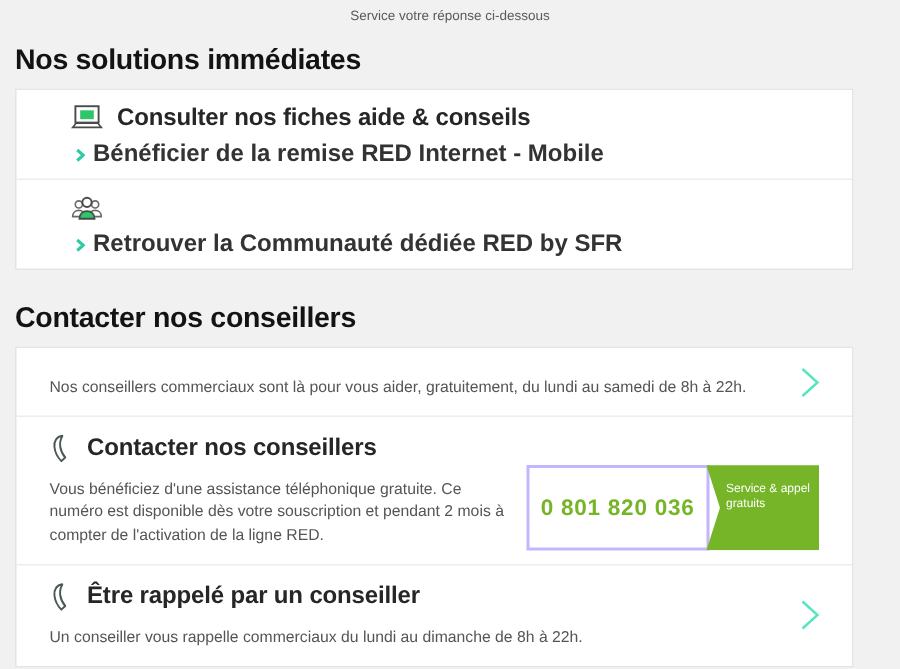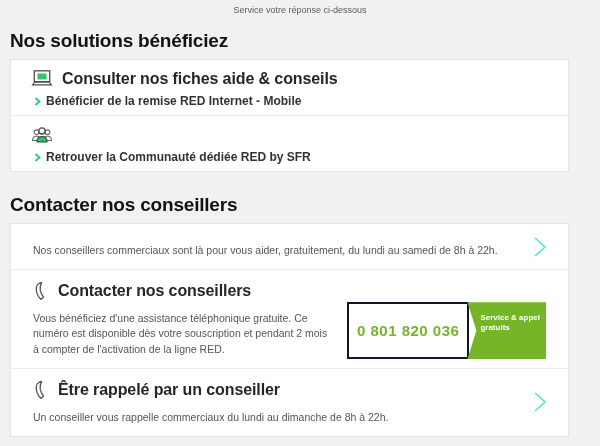--- a/index.html
+++ b/index.html
@@ -21,63 +21,63 @@
   }
   .card {
     background:#fff;
     border:1px solid #e4e4e4;
     margin-left:10px;
     width:559px;
   }
   .divider { border-top:1px solid #ededed; }
 
   
-  .solution-item { padding:9px 20px 7px; cursor:pointer; }
+  .solution-item { padding:9px 20px 7px; cursor:pointer;margin-left:16px; }
   .item-head { display:flex; align-items:center; gap:9px; }
   .item-title { font-size:16px; font-weight:600; color:#262626; letter-spacing:-0.1px; }
   .sub-link {
     margin:5px 0 0 3px;
-    font-size:12px; font-weight:700; color:#333;
+    font-size:16px; font-weight:700; color:#333;
     display:flex; align-items:center; gap:5px;
     cursor:pointer;
   }
 
   
   .contact-item { padding:10px 20px 9px; position:relative; cursor:pointer; }
   .contact-desc { font-size:10.5px; color:#555; margin:9px 0 2px 2px; line-height:1.45; }
   .chevron-right {
     position:absolute; right:16px; top:50%;
     transform:translateY(-50%);
     width:26px; height:26px;
   }
   .phone-row { display:flex; gap:12px; }
   .phone-row .contact-desc { flex:1; max-width:382px; }
 
   .phone-badge { display:flex; align-items:stretch; margin-right:2px; }
   .phone-number {
-    border:2px solid #0f172a; color:#76b527; background:#fff;
+    border:2px solid #c4b5fd; color:#76b527; background:#fff;
     font-weight:700; font-size:15px; letter-spacing:0.5px;
     padding:2px 8px; display:flex; align-items:center; white-space:nowrap;
   }
   .phone-flag {
     background:#76b527; color:#fff;
-    font-size:8px; font-weight:700; line-height:1.2;
+    font-size:8px; font-weight:400; line-height:1.2;
     padding:3px 6px 19px 13px; margin-left:-2px;
     clip-path:polygon(0 0,100% 0,100% 100%,0 100%,9px 50%);
     display:flex; flex-direction:column; justify-content:center;
     white-space:nowrap;
   }
   .icon { flex:0 0 auto; display:inline-flex; }
 </style>
 </head>
 <body>
 
 <div class="top-note">Service votre réponse ci-dessous</div>
 
-<h2 class="section-title">Nos solutions bénéficiez</h2>
+<h2 class="section-title">Nos solutions immédiates</h2>
 
 <div class="card">
 
   <div class="solution-item">
     <div class="item-head">
       <span class="icon">
         <svg width="22" height="20" viewBox="0 0 24 22">
           <rect x="3.5" y="2" width="17" height="12" fill="#fff" stroke="#4a4a4a" stroke-width="1.4"></rect>
           <rect x="7" y="5" width="10" height="6.5" fill="#2fc56a"></rect>
           <path d="M1.5 17.5 L22.5 17.5 L20 14.5 L4 14.5 Z" fill="#fff" stroke="#4a4a4a" stroke-width="1.2"></path>

